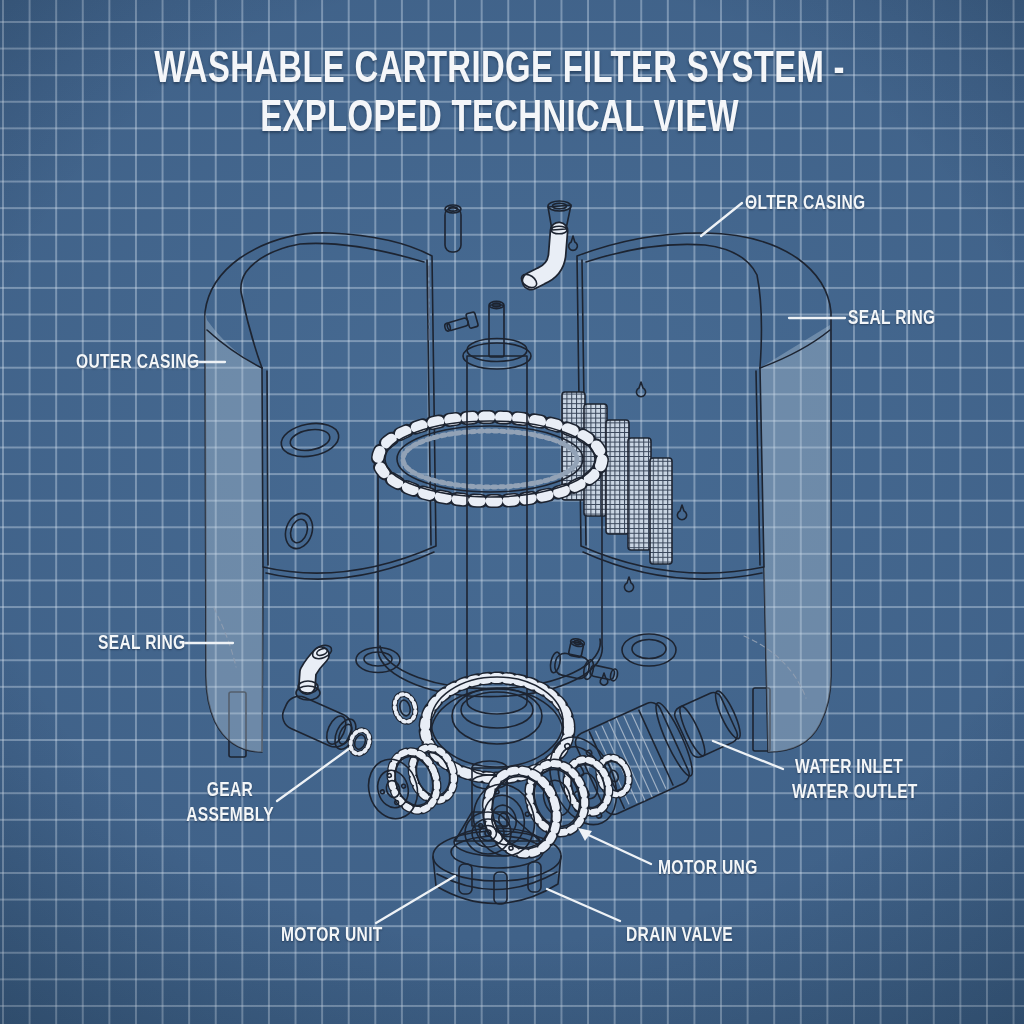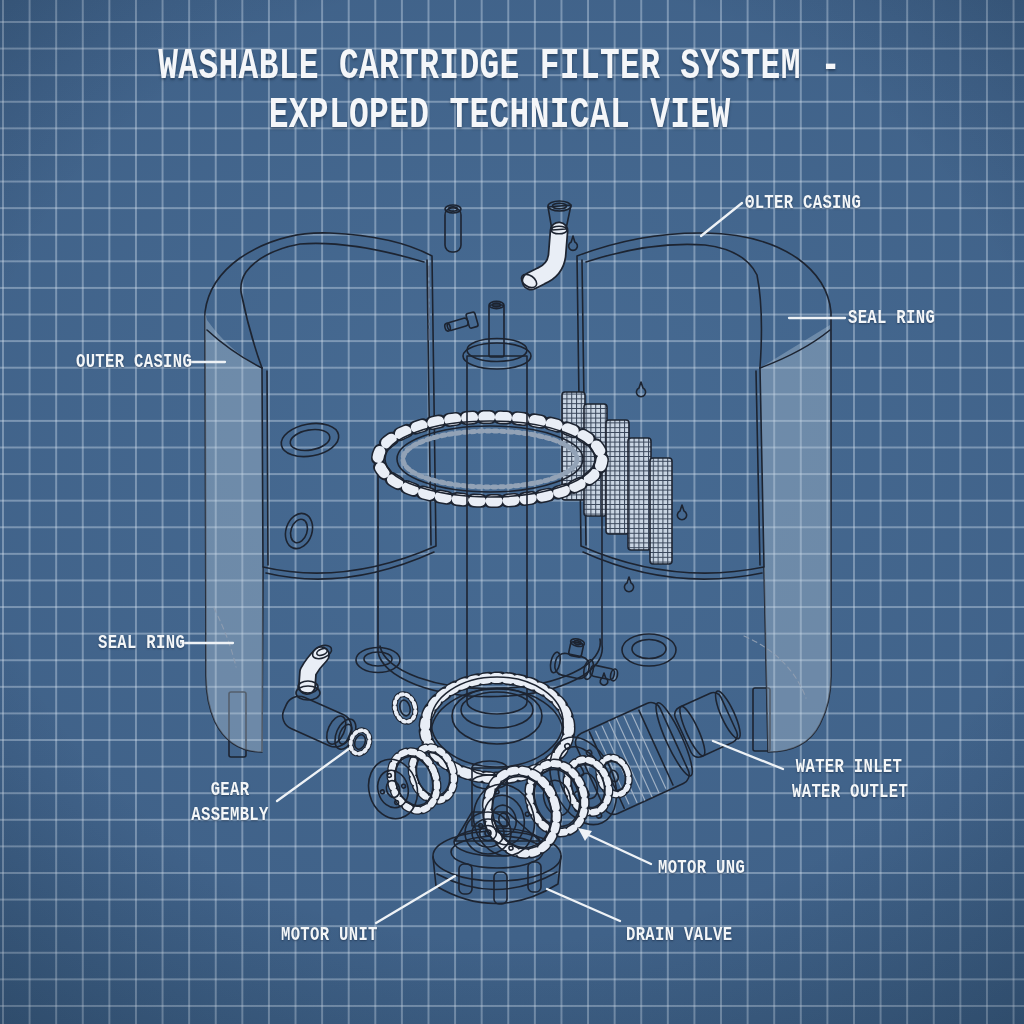--- a/index.html
+++ b/index.html
@@ -1,18 +1,18 @@
 <!DOCTYPE html>
 <html><head>
 <meta charset="utf-8">
 <style>
   html,body{margin:0;padding:0;background:#22384f;}
   .stage{position:relative;width:1024px;height:1024px;overflow:hidden;
     background:radial-gradient(140% 110% at 50% 42%, #476b93 0%, #406289 45%, #365879 78%, #2c4769 100%);
-    font-family:Liberation Mono, monospace;}
+    font-family:Liberation Sans, sans-serif;}
   .grid-layer{position:absolute;inset:0;
     background-image:
       linear-gradient(to right, rgba(216,229,242,.38) 0 1.7px, transparent 1.7px),
       linear-gradient(to bottom, rgba(216,229,242,.38) 0 1.7px, transparent 1.7px);
     background-size:26.6px 26.6px;background-position:2px 21px;}
   .vignette{position:absolute;inset:0;pointer-events:none;
     background:radial-gradient(95% 85% at 50% 45%, rgba(0,0,0,0) 55%, rgba(9,22,41,.36) 100%);}
   svg.diagram{position:absolute;left:0;top:0;}
   .ink{stroke:#1d2431;fill:none;stroke-width:1.6;}
   .title{position:absolute;left:0;right:0;top:42px;text-align:center;padding-right:34px;

